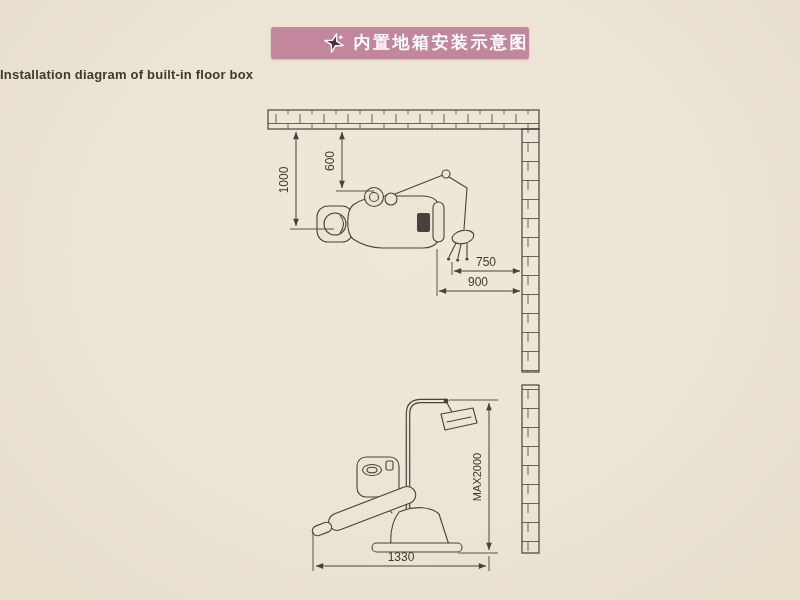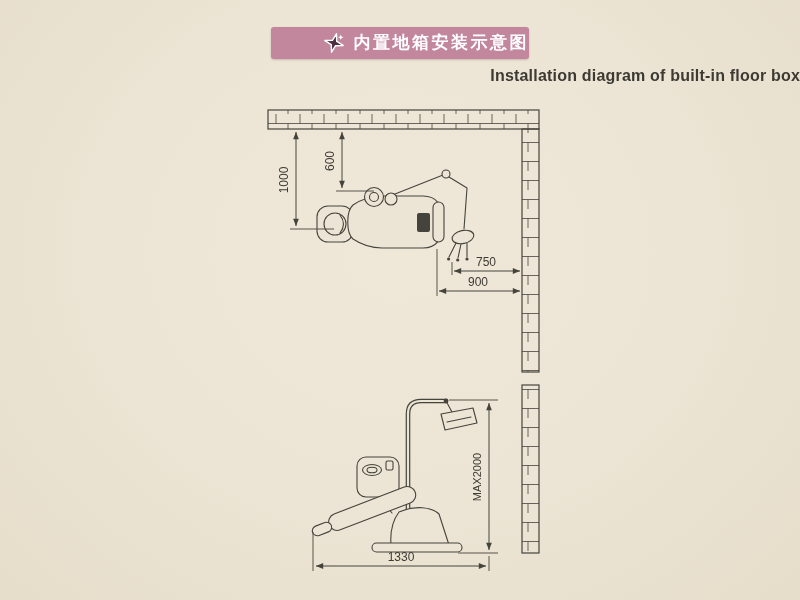--- a/index.html
+++ b/index.html
@@ -12,22 +12,22 @@
     position:absolute; top:27px; left:50%; transform:translateX(-50%);
     width:258px; height:32px; background:#c2879c; border-radius:3px;
     display:flex; align-items:center; justify-content:flex-end; gap:9px;
     box-shadow:0 1px 2px rgba(90,60,70,.25);
   }
   .banner-title {
     color:#ffffff; font-size:17px; font-weight:bold; letter-spacing:2.5px;
     line-height:32px; white-space:nowrap;
   }
   .subtitle {
-    position:absolute; top:67px; left:0; width:100%; text-align:right;
-    font-size:16px; font-weight:bold; color:#3c3a33; letter-spacing:.2px;
+    position:absolute; top:67px; left:0; width:100%; text-align:left;
+    font-size:13px; font-weight:bold; color:#3c3a33; letter-spacing:.2px;
   }
   svg.drawing { position:absolute; left:0; top:0; width:800px; height:600px; }
   .ln   { fill:none; stroke:#45443c; stroke-width:1.1; stroke-linecap:round; stroke-linejoin:round; }
   .solid{ fill:#ece4d4; }
   .dim  { fill:none; stroke:#45443c; stroke-width:1; }
   .ext  { fill:none; stroke:#45443c; stroke-width:0.9; }
   .wall { fill:url(#brick); stroke:#45443c; stroke-width:1.2; }
   .dimtxt { font-family:"Liberation Sans", sans-serif; font-size:12px; fill:#3c3a33; }
   .dimtxt.small { font-size:11px; }
   .pole-o { fill:none; stroke:#45443c; stroke-width:4.6; stroke-linecap:round; }

